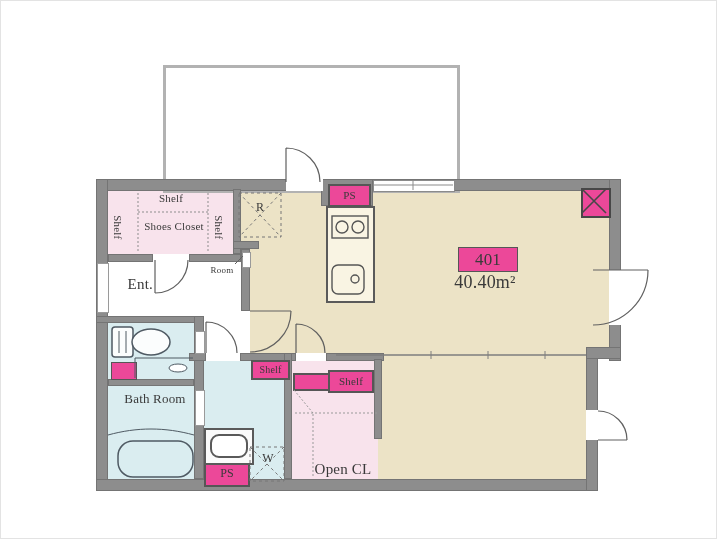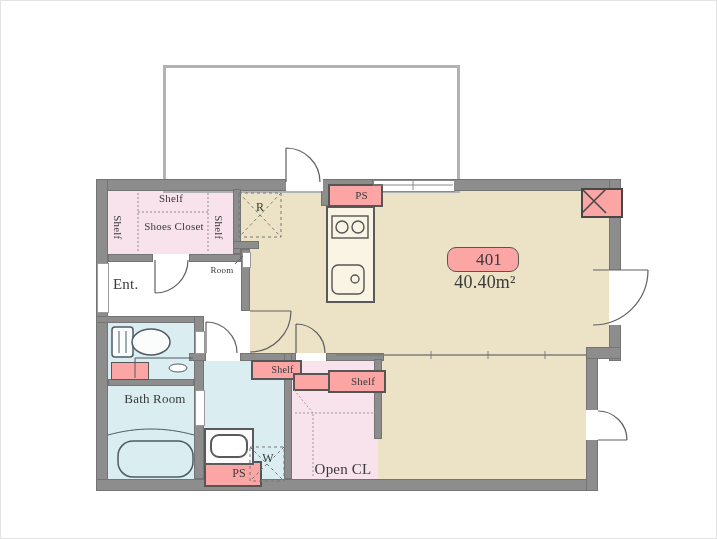--- a/index.html
+++ b/index.html
@@ -8,22 +8,22 @@
     border:1px solid #e3e3e3;box-sizing:border-box;overflow:hidden;
     font-family:"Liberation Serif","DejaVu Serif",serif;color:#3a3a3a;
   }
   .room{position:absolute;box-sizing:border-box;}
   .fill-beige{background:var(--room-beige,#ece3c6);}
   .fill-pink{background:var(--closet-pink,#f8e3ec);}
   .fill-blue{background:var(--wet-blue,#daedf0);}
   .wall{position:absolute;background:var(--wall-gray,#8d8d8d);box-shadow:inset 0 0 0 1px #747474;z-index:30;}
   .gap{position:absolute;background:#fff;z-index:35;}
   .slot{position:absolute;background:#fff;border:1px solid #9a9a9a;z-index:36;}
-  .whitebox{position:absolute;background:#fca5a5;border:2px solid #565656;z-index:40;
-    display:flex;align-items:center;justify-content:center;padding-left:12px;}
+  .whitebox{position:absolute;background:#ec4899;border:2px solid #565656;z-index:40;
+    display:flex;align-items:center;justify-content:center;}
   .label{position:absolute;z-index:45;text-align:center;line-height:1.15;letter-spacing:.2px;}
   .balcony{position:absolute;border:3px solid #b2b2b2;z-index:5;}
   svg.overlay{position:absolute;left:0;top:0;z-index:50;pointer-events:none;}
   .kitchen{position:absolute;background:#f9f4e3;border:2px solid #5a5a5a;z-index:25;}
   .vanity-outer{position:absolute;background:#fbfbfb;border:2px solid #5a5a5a;z-index:40;}
   .vanity-inner{position:absolute;background:#fff;border:2px solid #5a5a5a;border-radius:9px;z-index:41;}
   .rot90{transform:rotate(90deg);}
 </style>
 </head>
 <body>
@@ -82,37 +82,37 @@
   <div class="whitebox" style="left:203px;top:460px;width:42px;height:22px;">
     <span class="label" style="position:static;font-size:12px;">PS</span>
   </div>
   <div class="whitebox" style="left:250px;top:359px;width:35px;height:16px;">
     <span class="label" style="position:static;font-size:10px;">Shelf</span>
   </div>
   <div class="whitebox" style="left:292px;top:372px;width:34px;height:14px;"></div>
   <div class="whitebox" style="left:327px;top:369px;width:42px;height:19px;">
     <span class="label" style="position:static;font-size:11px;">Shelf</span>
   </div>
-  <div class="whitebox" style="left:446px;top:246px;width:58px;height:23px;border-width:1.5px;border-radius:9px;">
+  <div class="whitebox" style="left:457px;top:246px;width:58px;height:23px;border-width:1.5px;">
     <span class="label" style="position:static;font-size:17px;">401</span>
   </div>
   <div class="whitebox" style="left:580px;top:187px;width:26px;height:26px;border-color:#474747;"></div>
   <div class="whitebox" style="left:110px;top:361px;width:24px;height:16px;border-width:1.5px;"></div>
 
   <div class="vanity-outer" style="left:203px;top:427px;width:46px;height:33px;"></div>
   <div class="vanity-inner" style="left:209px;top:433px;width:34px;height:20px;"></div>
 
   <div class="label" style="left:140px;top:191px;width:60px;font-size:11px;">Shelf</div>
   <div class="label rot90" style="left:91px;top:220px;width:52px;font-size:11px;">Shelf</div>
   <div class="label rot90" style="left:192px;top:220px;width:52px;font-size:11px;">Shelf</div>
   <div class="label" style="left:142px;top:219px;width:62px;font-size:11px;">Shoes Closet</div>
   <div class="label" style="left:242px;top:200px;width:34px;font-size:12px;">R</div>
   <div class="label" style="left:438px;top:271px;width:92px;font-size:18px;">40.40m²</div>
   <div class="label" style="left:206px;top:264px;width:30px;font-size:9px;">Room</div>
-  <div class="label" style="left:112px;top:275px;width:40px;font-size:15px;text-align:left;">Ent.</div>
+  <div class="label" style="left:112px;top:275px;width:40px;font-size:15px;text-align:right;">Ent.</div>
   <div class="label" style="left:122px;top:391px;width:64px;font-size:13px;">Bath Room</div>
   <div class="label" style="left:303px;top:428px;width:78px;font-size:15px;margin-top:32px;">Open CL</div>
   <div class="label" style="left:255px;top:451px;width:24px;font-size:12px;z-index:55;">W</div>
 
   <svg class="overlay" width="717" height="539" viewBox="0 0 717 539">
     <g stroke="#606060" stroke-width="1.2" fill="none">
       <path d="M154,259 V292 M154,292 A33,33 0 0 0 187,259"></path>
       <path d="M205,321 V352 M205,321 A31,31 0 0 1 236,352"></path>
       <path d="M249,310 H290 M290,310 A41,41 0 0 1 249,351"></path>
       <path d="M295,323 V352 M295,323 A29,29 0 0 1 324,352"></path>

